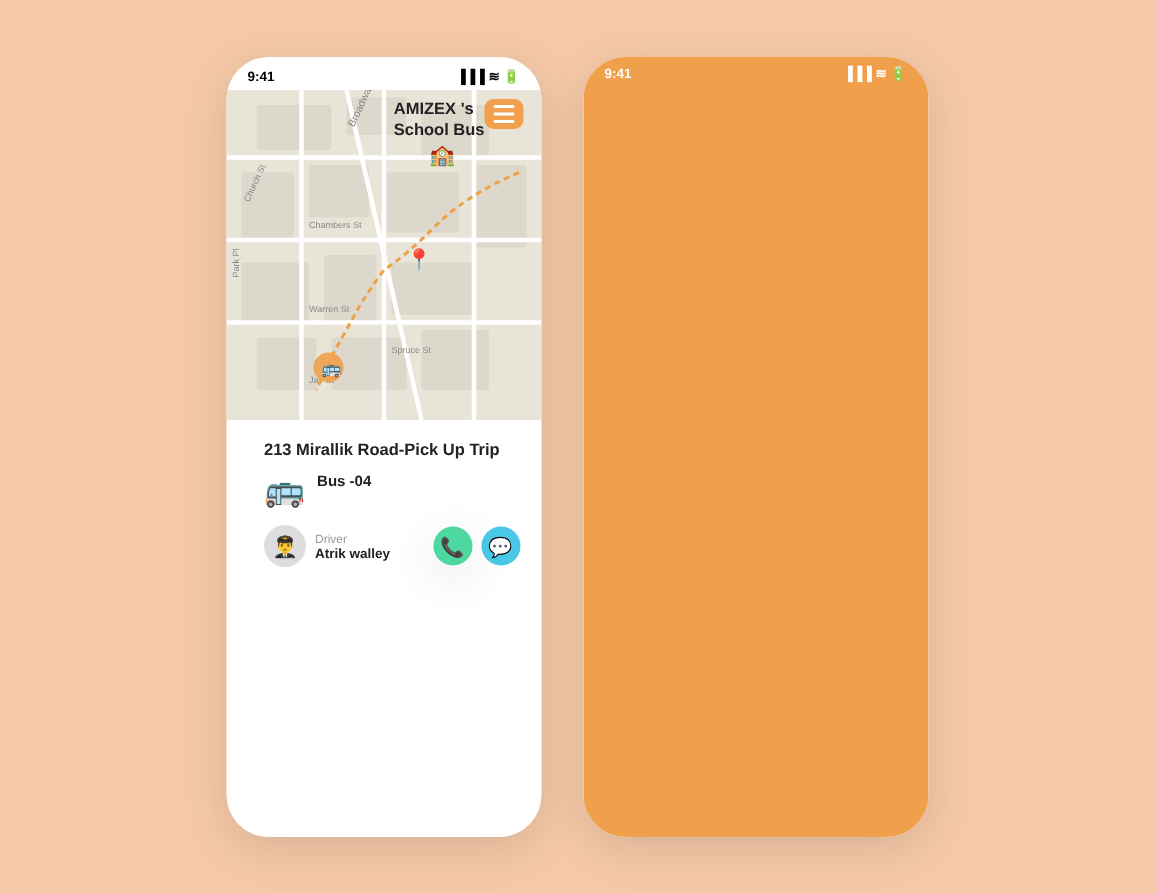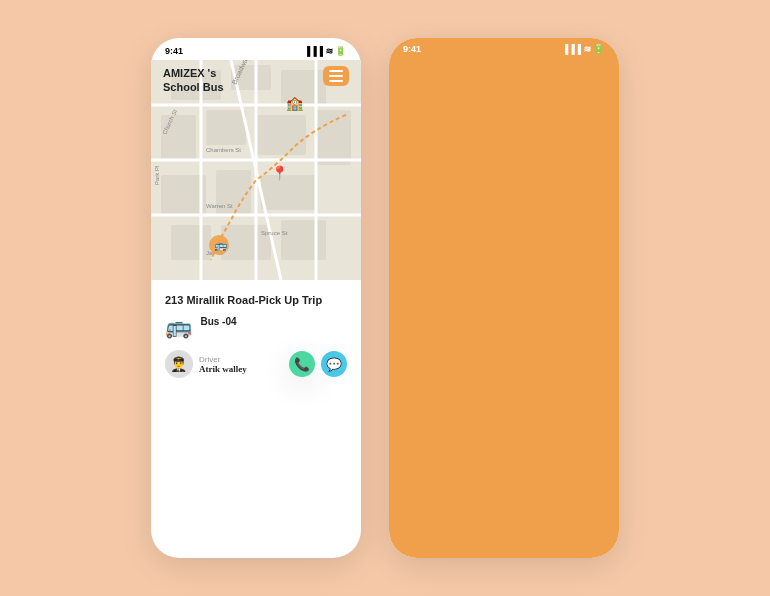--- a/index.html
+++ b/index.html
@@ -51,21 +51,21 @@
       height: 220px;
       background: #e8e4d8;
       position: relative;
       overflow: hidden;
     }
 
     .phone-left .app-header {
       position: absolute;
       top: 0; left: 0; right: 0;
       display: flex;
-      justify-content: space-between;
+      justify-content: flex-end;
       align-items: flex-start;
       padding: 6px 12px;
       z-index: 10;
     }
 
     .phone-left .app-title {
       font-size: 11px;
       font-weight: 800;
       color: #222;
       line-height: 1.3;
@@ -87,20 +87,21 @@
     .menu-btn span {
       display: block;
       width: 14px;
       height: 2px;
       background: #fff;
       border-radius: 1px;
     }
 
     .phone-left .bottom-info {
       padding: 14px 14px 10px;
+      margin-left: 11px;
     }
 
     .trip-title {
       font-size: 11px;
       font-weight: 700;
       color: #222;
       margin-bottom: 10px;
     }
 
     .bus-info {
@@ -153,21 +154,20 @@
 
     .driver-text .driver-label {
       font-size: 8px;
       color: #999;
     }
 
     .driver-text .driver-name {
       font-size: 9px;
       font-weight: 600;
       color: #222;
-      font-family: Liberation Serif, serif;
     }
 
     .action-icons {
       display: flex;
       gap: 6px;
     }
 
     .action-btn {
       width: 26px;
       height: 26px;

